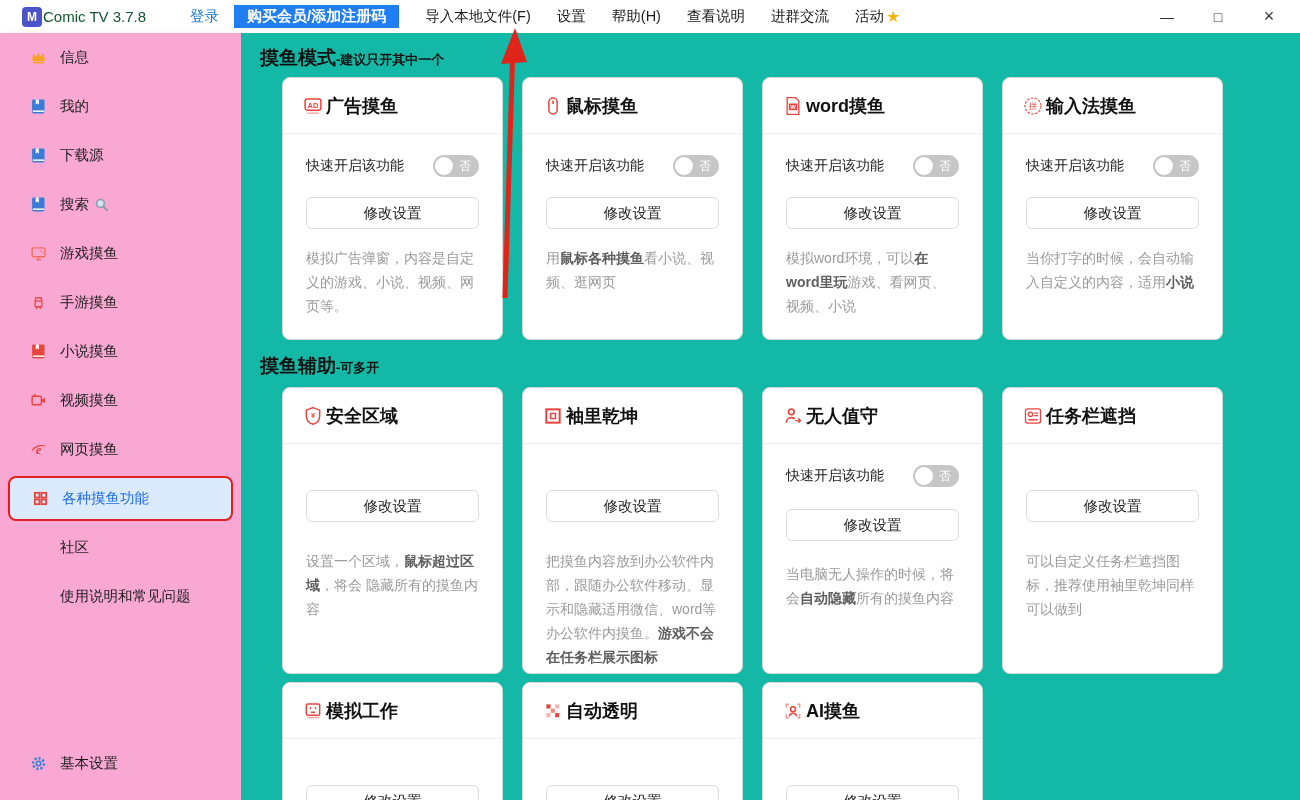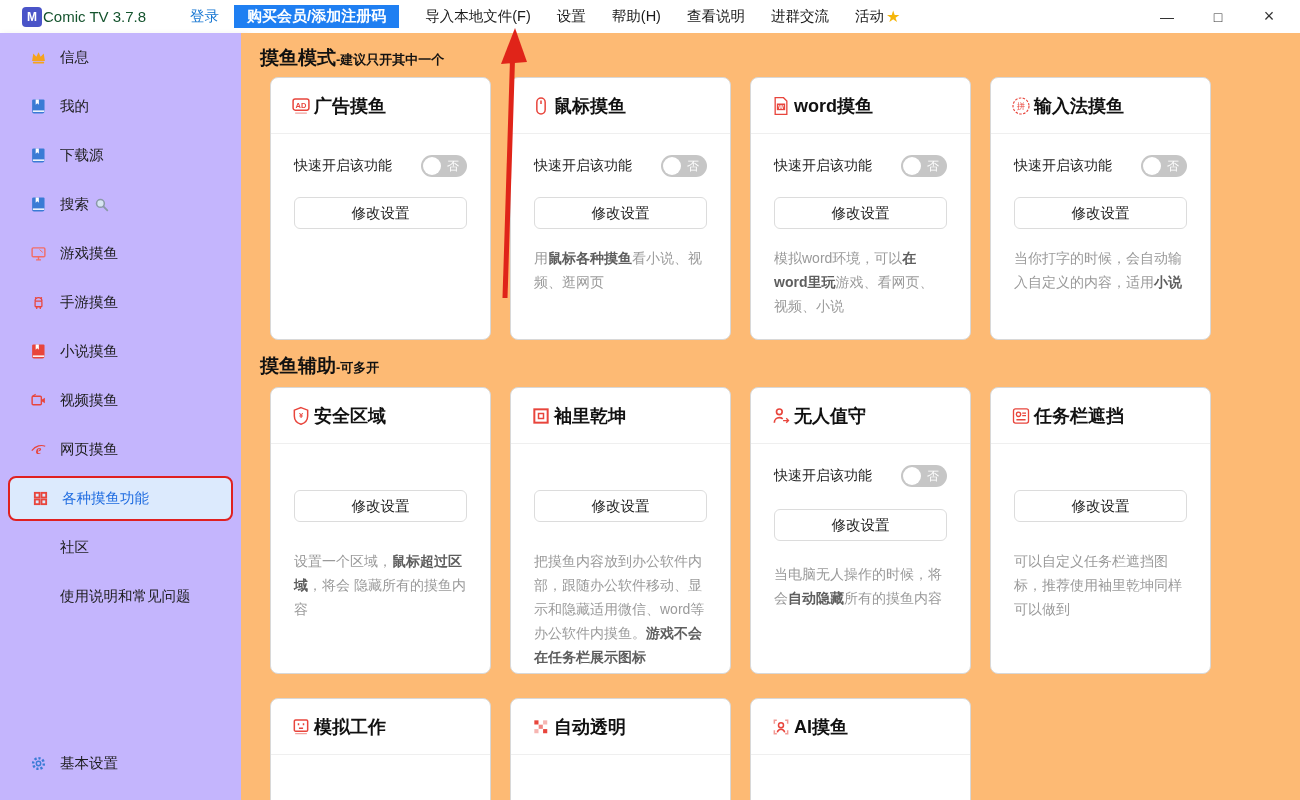--- a/index.html
+++ b/index.html
@@ -14,36 +14,36 @@
   .tb-login{margin-left:44px;color:#1877d2;cursor:pointer}
   .tb-buy{margin-left:15px;height:23px;display:flex;align-items:center;padding:0 13px;background:#1f7ff2;
           color:#fff;font-weight:bold;font-size:15px;cursor:pointer}
   .tb-item{margin-left:26px;cursor:pointer;white-space:nowrap}
   .bold{font-weight:normal}
   .tb-activity{margin-left:26px;display:flex;align-items:center;cursor:pointer}
   .star{color:#f5b60a;font-size:16px;margin-left:2px}
   .win{margin-left:auto;display:flex;align-items:center;gap:33px;padding-right:22px;font-size:14px;color:#333}
   .win span{cursor:pointer;width:18px;text-align:center}
   
-  .sidebar{position:absolute;top:33px;left:0;width:241px;bottom:0;background:#c4b5fd;
+  .sidebar{position:absolute;top:33px;left:0;width:241px;bottom:0;background:#f9a8d4;
            border-right:7px solid #701a75;box-shadow:2px 0 6px rgba(0,0,0,.05)}
   .side-item{height:49px;display:flex;align-items:center;padding-left:30px;font-size:14.5px;color:#1c1c1c;cursor:pointer}
   .side-item .sicon{width:17px;height:17px;margin-right:13px;flex:0 0 auto}
   .side-item.noicon{padding-left:60px}
   .side-sel{margin:2px 8px;height:45px;padding-left:22px;background:#dceafd;border:2px solid #e02020;
             border-radius:8px;color:#1f6ce0;box-sizing:border-box}
   .chev{margin-left:auto;margin-right:26px;font-weight:bold;font-size:15px;color:#222}
   .side-footer{position:absolute;left:0;bottom:12px;width:100%}
   
-  .main{position:absolute;top:33px;left:241px;right:0;bottom:0;overflow:hidden;background:#fdba74}
+  .main{position:absolute;top:33px;left:241px;right:0;bottom:0;overflow:hidden;background:#14b8a6}
   .sec-h{line-height:22px;margin:14px 0 6px 19px}
   .sec-h.second{margin-top:15px;margin-bottom:8px}
   .sec-title{font-size:19px;font-weight:bold;color:#111}
   .sec-note{font-size:13px;font-weight:bold;color:#111}
-  .cards{margin-left:29px;display:grid;grid-template-columns:repeat(4,221px);gap:24px 19px}
+  .cards{margin-left:41px;display:grid;grid-template-columns:repeat(4,221px);gap:8px 19px}
   .cards.r1{grid-auto-rows:263px}
   .cards.r2{grid-auto-rows:287px}
   .card{border:1px solid #d8d8d8;border-radius:8px;background:#fff;box-sizing:border-box;padding:0 23px;overflow:hidden}
   .card-head{height:55px;display:flex;align-items:center;border-bottom:1px solid #efefef;margin:0 -23px;padding:0 20px}
   .cicon{width:20px;height:20px;margin-right:3px;flex:0 0 auto}
   .ctitle{font-size:18px;font-weight:bold;color:#111;white-space:nowrap}
   .toggle-row{margin-top:21px;display:flex;align-items:center;justify-content:space-between;font-size:14px;color:#222}
   .toggle{width:46px;height:22px;border-radius:11px;background:#c6c6c6;position:relative;cursor:pointer;flex:0 0 auto}
   .knob{position:absolute;left:2px;top:2px;width:18px;height:18px;border-radius:50%;background:#fff}
   .tstate{position:absolute;right:8px;top:4px;font-size:12px;color:#fff;line-height:14px}
@@ -225,20 +225,21 @@
         <span class="ctitle">广告摸鱼</span>
       </div>
       <div class="toggle-row">
         <span>快速开启该功能</span>
         <span class="toggle">
             <span class="knob"></span>
             <span class="tstate">否</span>
           </span>
       </div>
       <button class="modify-btn">修改设置</button>
+      <p class="desc"><span>模拟广告弹窗，内容是自定义的游戏、小说、视频、网页等。</span><b></b><span></span></p>
     </div>
 
     <div class="card">
       <div class="card-head">
         <span class="cicon">
           <svg viewBox="0 0 24 24" width="20" height="20" fill="none" stroke="#e8453c" stroke-width="1.8">
               <rect x="7" y="2.5" width="10" height="19" rx="5"></rect>
               <path d="M12 5.5v4"></path>
             </svg>
         </span>

